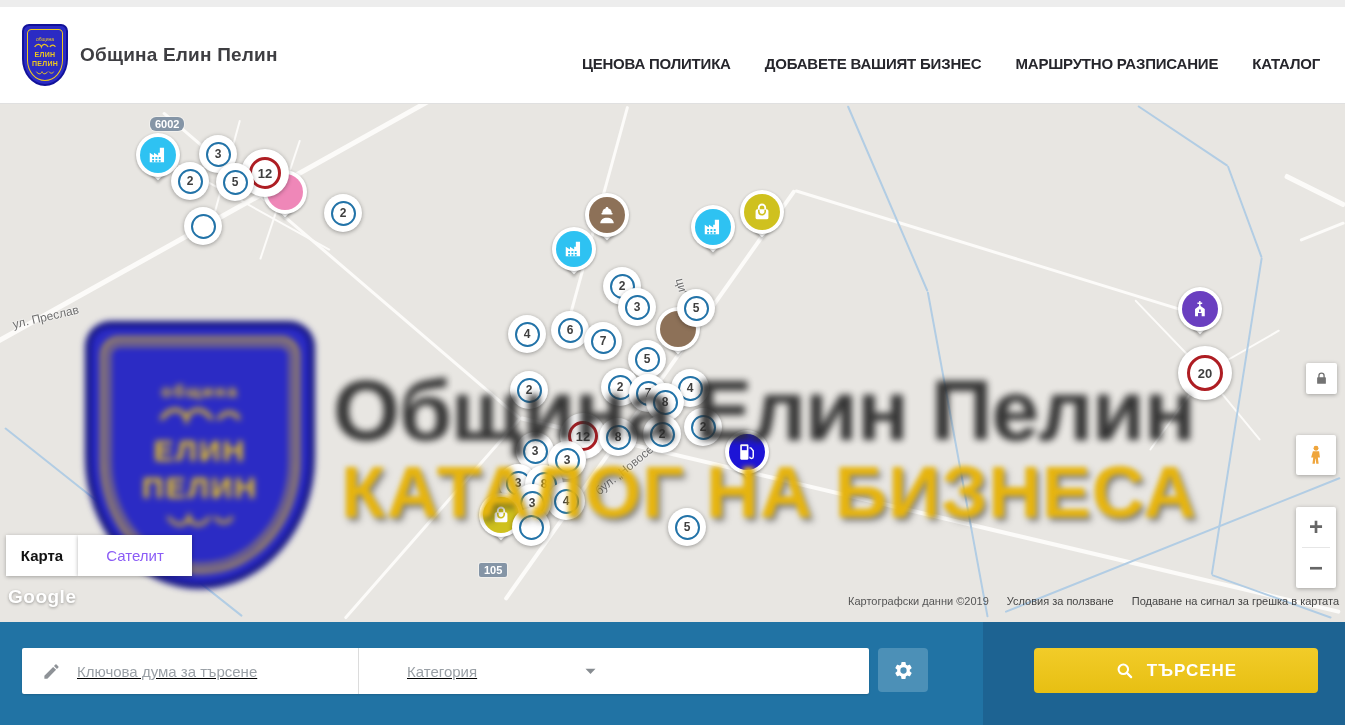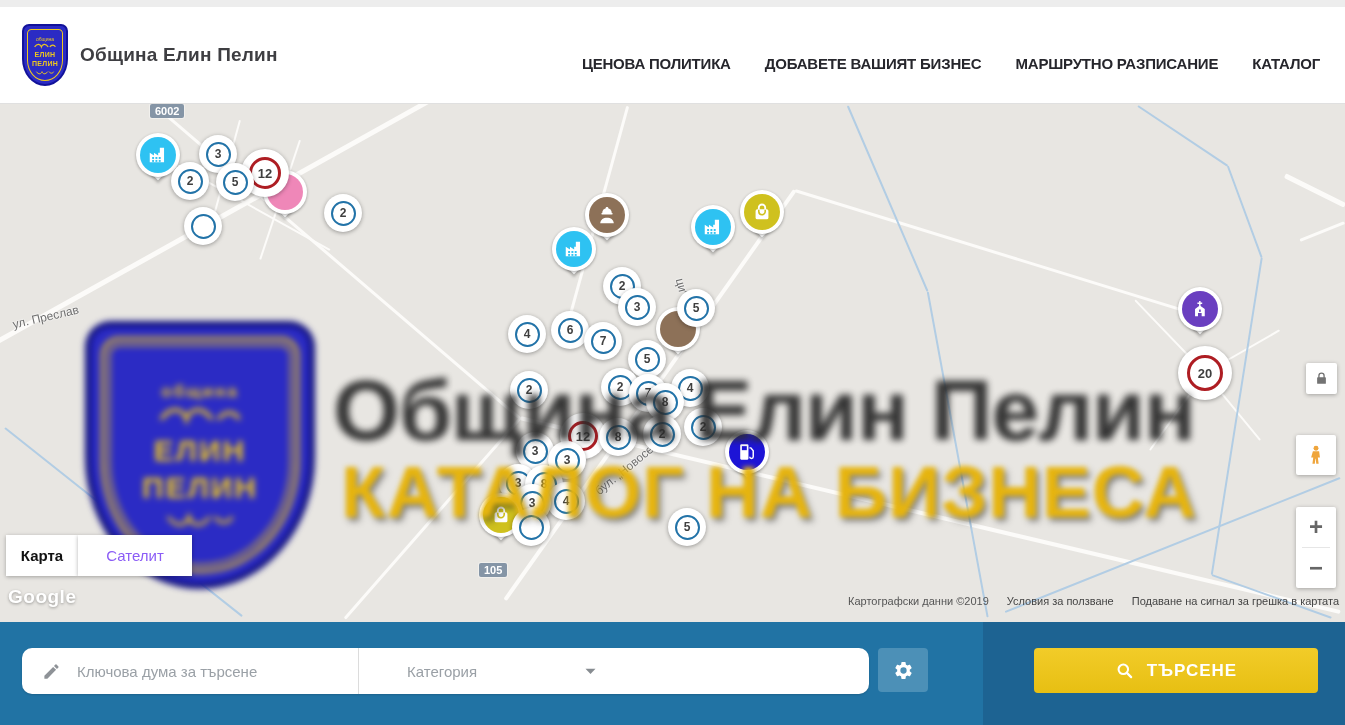--- a/index.html
+++ b/index.html
@@ -76,22 +76,22 @@
   .ctl-pegman{left:1296px;top:332px;width:40px;height:40px;}
   .zoomctl{position:absolute;left:1296px;top:404px;width:40px;height:81px;background:#fff;border-radius:2px;
         box-shadow:0 1px 4px rgba(0,0,0,.3);z-index:700;display:flex;flex-direction:column;}
   .zoomctl .zbtn{flex:1;display:flex;align-items:center;justify-content:center;font-size:24px;
         color:#666;font-weight:bold;cursor:pointer;}
   .zoomctl .zdiv{height:1px;background:#e6e6e6;margin:0 6px;}
 
   
   .searchbar{position:absolute;left:0;top:622px;width:1345px;height:103px;background:#2173a4;z-index:900;}
   .sb-right{position:absolute;left:983px;top:0;width:362px;height:103px;background:#1d6392;}
-  .field{position:absolute;left:22px;top:26px;width:847px;height:46px;background:#fff;border-radius:10px;
-        display:flex;align-items:stretch;box-shadow:0 1px 2px rgba(0,0,0,.15);}
+  .field{position:absolute;left:22px;top:26px;width:847px;height:46px;background:#fff;border-radius:2px;
+        display:flex;align-items:stretch;box-shadow:0 1px 2px rgba(0,0,0,.15);text-decoration:underline;}
   .f-keyword{width:336px;display:flex;align-items:center;gap:14px;padding-left:20px;box-sizing:border-box;}
   .f-keyword input{border:none;outline:none;font-size:15px;color:#333;width:230px;background:transparent;
         font-family:"Liberation Sans",sans-serif;}
   .f-keyword input::placeholder{color:#9aa0a6;}
   .f-drop{display:flex;align-items:center;justify-content:space-between;border-left:1px solid #dcdcdc;
         padding:0 16px 0 20px;box-sizing:border-box;color:#9aa0a6;font-size:15px;cursor:pointer;}
   .f-cat{width:254px;padding-left:48px;}
   .f-loc{width:257px;}
   .gear-btn{position:absolute;left:878px;top:26px;width:50px;height:44px;border-radius:4px;background:#4c90b7;
         display:flex;align-items:center;justify-content:center;cursor:pointer;}
@@ -152,21 +152,21 @@
         <div class="road" style="left: 848px; top: 2.25px; width: 202.475px; height: 1.5px; transform: rotate(66.7271deg); background: rgb(178, 205, 228);"></div>
         <div class="road" style="left: 928px; top: 188.25px; width: 331.475px; height: 1.5px; transform: rotate(79.5715deg); background: rgb(178, 205, 228);"></div>
         <div class="road" style="left: 1138px; top: 2.25px; width: 108.167px; height: 1.5px; transform: rotate(33.6901deg); background: rgb(178, 205, 228);"></div>
         <div class="road" style="left: 1228px; top: 62.25px; width: 98.0816px; height: 1.5px; transform: rotate(69.7174deg); background: rgb(178, 205, 228);"></div>
         <div class="road" style="left: 1262px; top: 154.25px; width: 320.919px; height: 1.5px; transform: rotate(98.9633deg); background: rgb(178, 205, 228);"></div>
         <div class="road" style="left: 1212px; top: 471.25px; width: 127.472px; height: 1.5px; transform: rotate(19.7143deg); background: rgb(178, 205, 228);"></div>
         <div class="road" style="left: 5px; top: 324.25px; width: 302.511px; height: 1.5px; transform: rotate(38.4232deg); background: rgb(178, 205, 228);"></div>
         <div class="road" style="left: 1005px; top: 508.25px; width: 360.806px; height: 1.5px; transform: rotate(-21.8014deg); background: rgb(178, 205, 228);"></div>
       </div>
     <div id="labels-layer">
-        <div class="chip" style="left: 150px; top: 1px;">6002</div>
+        <div class="chip" style="left: 150px; top: 14px; border-radius: 6px;">6002</div>
         <div class="chip" style="left: 479px; top: 460px;">105</div>
         <div class="street-label" style="left: 12px; top: 207px; transform: rotate(-13deg);">ул. Преслав</div>
         <div class="street-label" style="left: 588px; top: 358px; transform: rotate(-39deg);">бул. „Новосел</div>
         <div class="street-label" style="left: 673px; top: 177px; transform: rotate(76deg);">ци“</div>
       </div>
     <div id="markers-layer">
         <div class="pin" style="left: 135px; top: 30px; z-index: 155;">
           <div class="tail"></div>
           <div class="disc">
             <div class="inner" style="background: rgb(46, 194, 242);">

